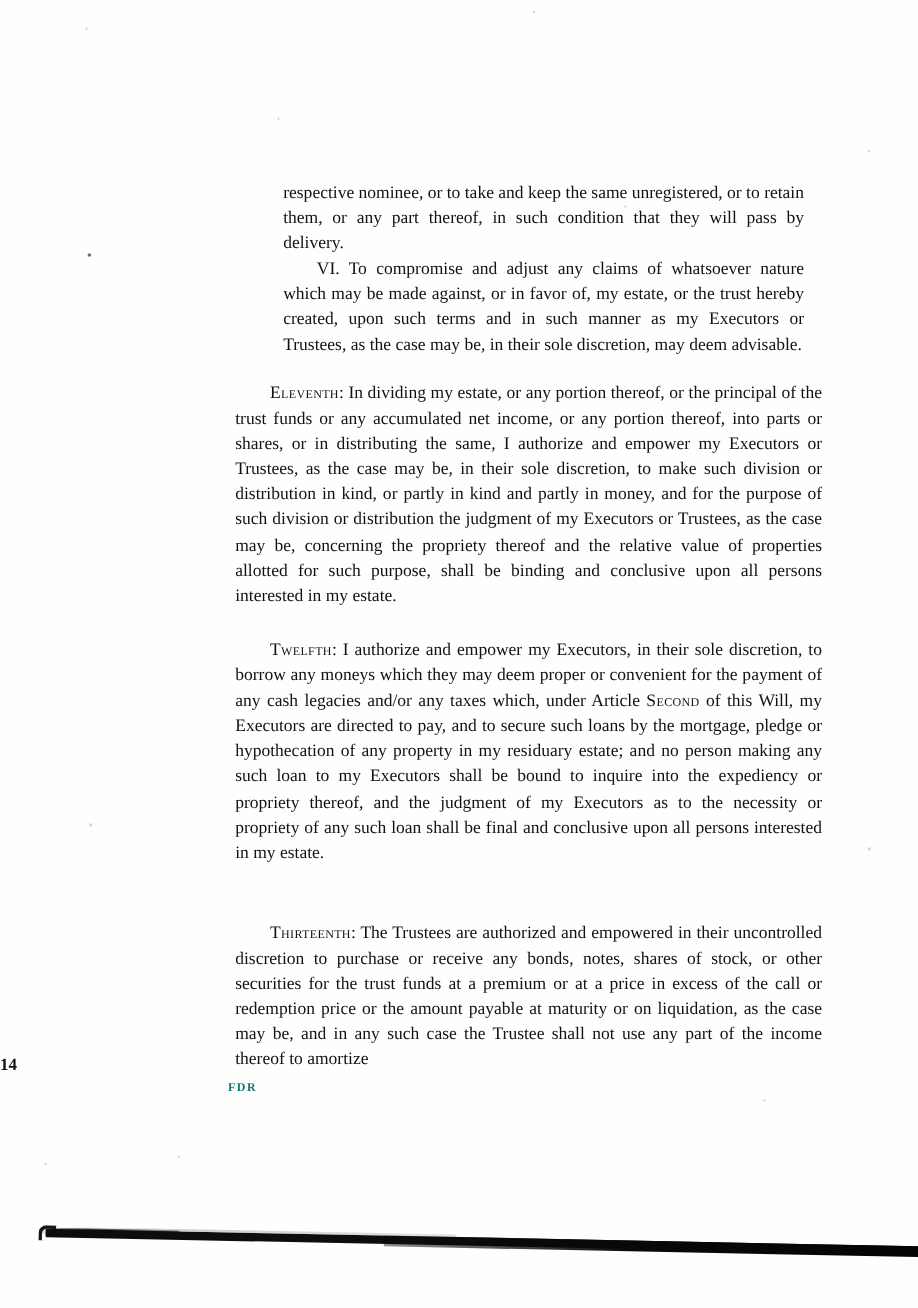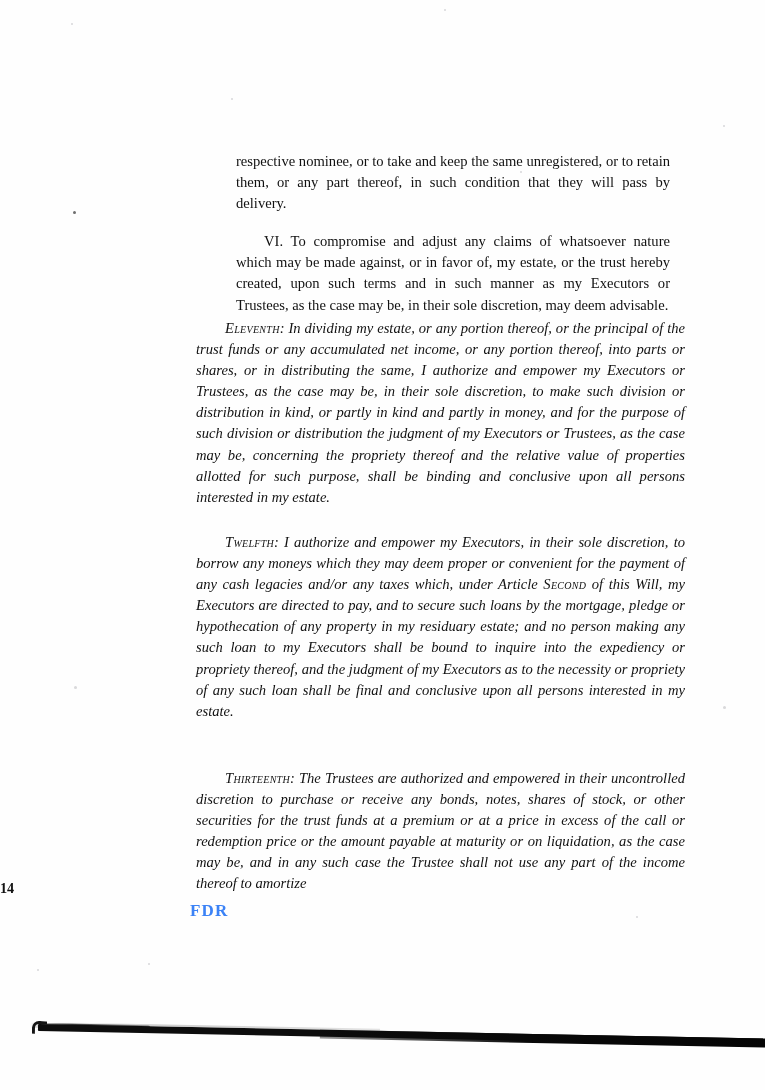--- a/index.html
+++ b/index.html
@@ -45,24 +45,24 @@
     font-weight: 500;
   }
   
   .block-indent {
     position: absolute;
     left: 236px;
     top: 151px;
     width: 434px;
   }
   .block-indent .para { text-indent: 0; }
-  .block-indent .para + .para { margin-top: 17px; text-indent: 28px; font-family: Liberation Serif, serif; }
+  .block-indent .para + .para { text-indent: 28px; font-family: Liberation Serif, serif; }
 
   
-  .block-main { position: absolute; left: 196px; width: 489px; font-style: italic; }
+  .block-main { position: absolute; left: 196px; width: 489px; }
   .block-main .para { text-indent: 29px; }
 
   #blk-eleventh   { top: 318px; }
   #blk-twelfth    { top: 532px; }
   #blk-thirteenth { top: 768px; }
 
   .smallcaps {
     font-variant: small-caps;
     letter-spacing: .3px;
   }
@@ -75,24 +75,24 @@
     width: 765px;
     text-align: left;
     font-size: 14.2px;
     color: #111;
     font-weight: 600;
   }
   #fdr-stamp {
     position: absolute;
     left: 190px;
     top: 901px;
-    font-size: 17px;
+    font-size: 10px;
     font-weight: bold;
     letter-spacing: 1.2px;
-    color: #3b82f6;
+    color: #0f766e;
   }
 
   
   #edge-band {
     position: absolute;
     left: -10px;
     top: 1014px;
     width: 790px;
     height: 26px;
     transform: rotate(1.15deg);

